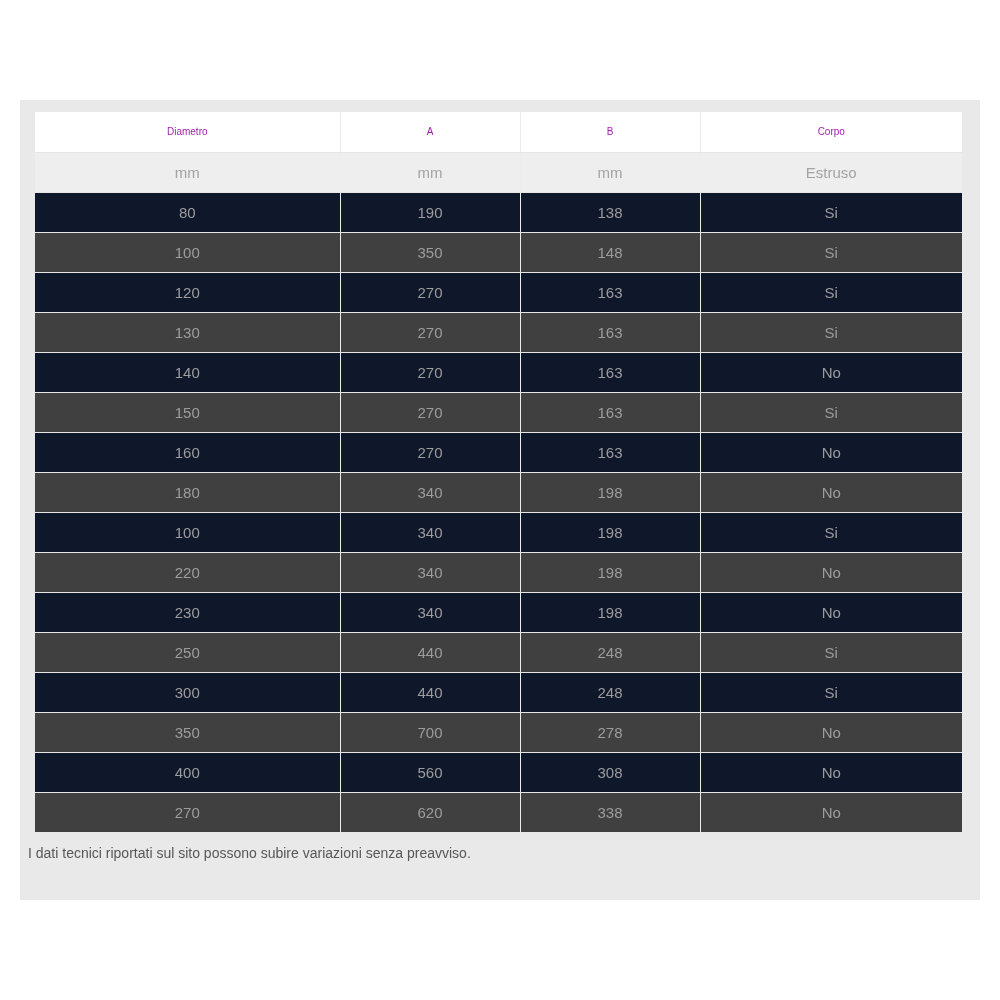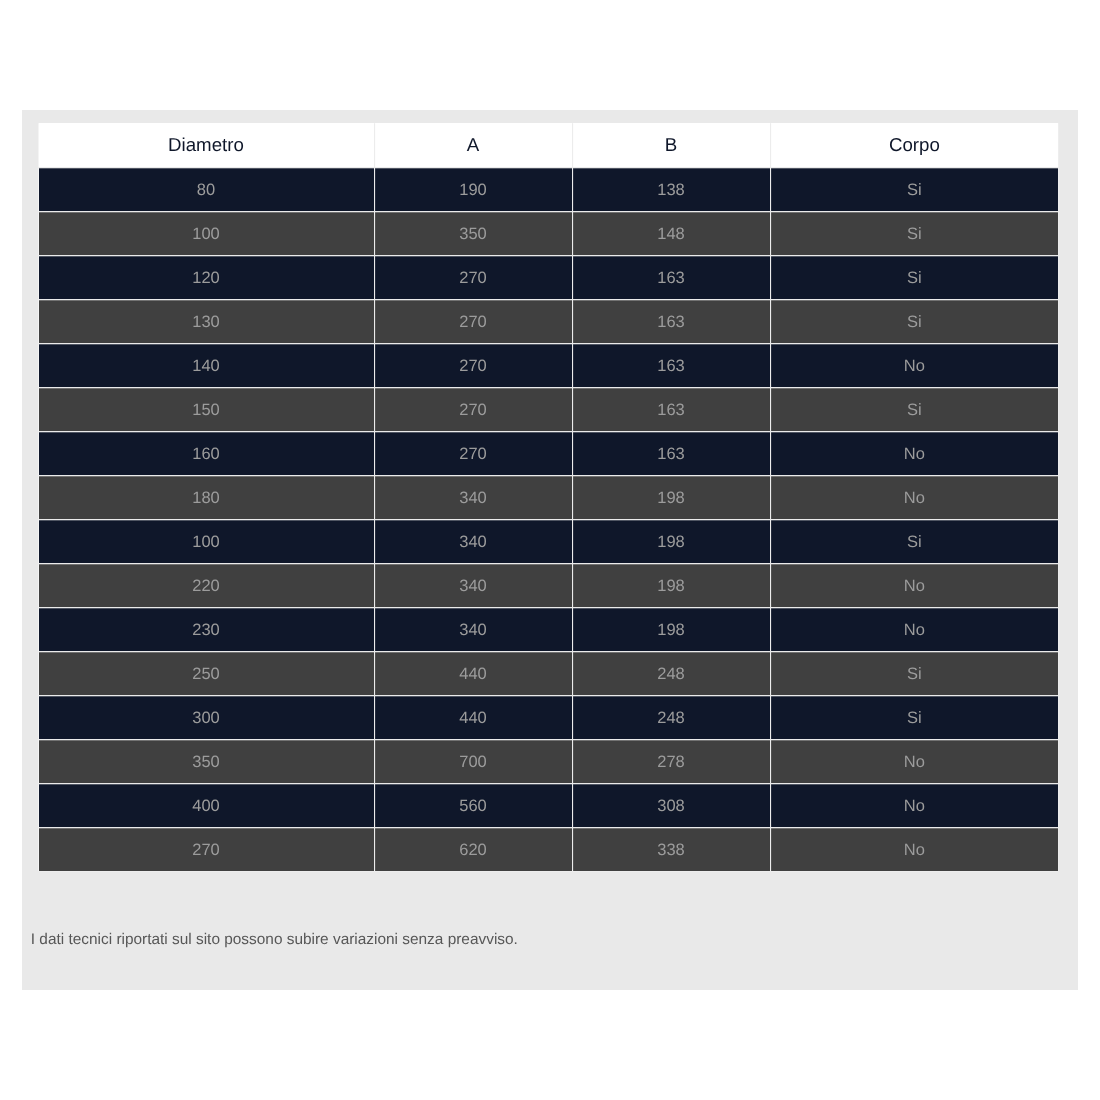--- a/index.html
+++ b/index.html
@@ -59,22 +59,22 @@
     box-sizing: border-box;
     overflow: hidden;
     white-space: nowrap;
   }
   table.spec-table th:last-child,
   table.spec-table td:last-child {
     border-right: none;
   }
   table.spec-table tr.head-row th {
     background: #ffffff;
-    color: #0f172a;
-    font-size: 17px;
+    color: #a21caf;
+    font-size: 10px;
     margin-top: 44px;
   }
   table.spec-table tr.unit-row td {
     background: #eeeeee;
     color: #a3a3a3;
   }
   table.spec-table tbody tr.odd td {
     background: #0f172a;
   }
   table.spec-table tbody tr.even td {
@@ -108,20 +108,26 @@
           <col class="c2">
           <col class="c3">
       </colgroup>
       <thead>
         <tr class="head-row">
           <th>Diametro</th>
           <th>A</th>
           <th>B</th>
           <th>Corpo</th>
         </tr>
+        <tr class="unit-row">
+          <td>mm</td>
+          <td>mm</td>
+          <td>mm</td>
+          <td>Estruso</td>
+        </tr>
       </thead>
       <tbody id="table-body">
           <tr class="odd">
             <td>80</td>
             <td>190</td>
             <td>138</td>
             <td>Si</td>
           </tr>
           <tr class="even">
             <td>100</td>

